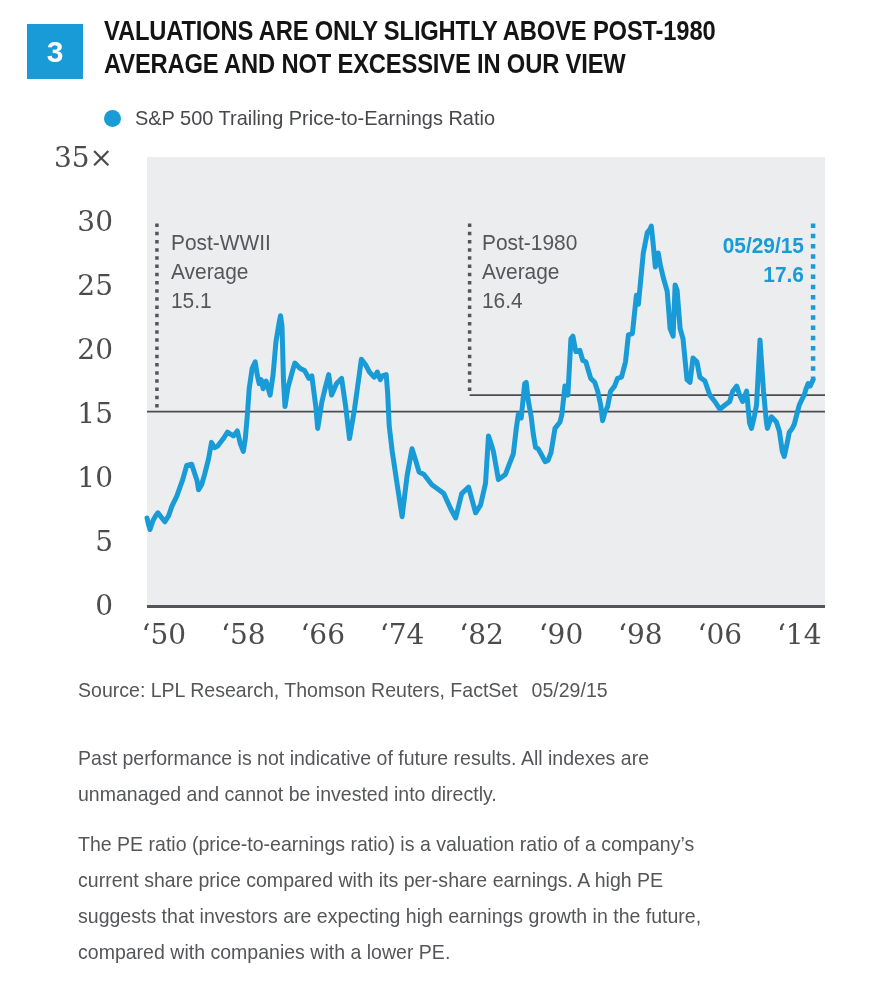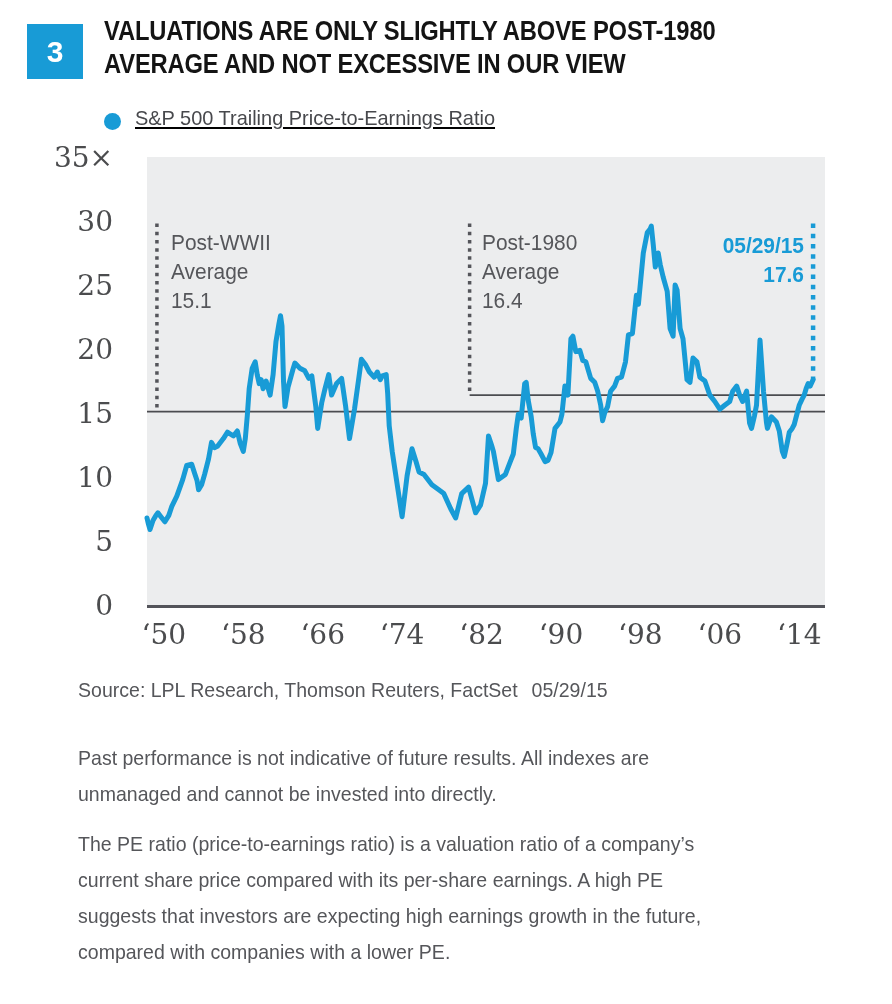--- a/index.html
+++ b/index.html
@@ -19,21 +19,21 @@
     background:var(--accent);display:flex;align-items:center;justify-content:center;
   }
   .badge span{color:#fff;font-size:30px;font-weight:700;}
   .title{
     position:absolute;left:104px;top:15px;
     font-size:27px;font-weight:700;line-height:33px;color:var(--title-color);
     transform:scaleX(.88);transform-origin:0 0;white-space:nowrap;letter-spacing:-.2px;
   }
   .title span{display:block;}
   
-  .legend{position:absolute;left:104px;top:106px;display:flex;align-items:flex-end;text-decoration:underline;}
+  .legend{position:absolute;left:104px;top:106px;display:flex;align-items:center;}
   .legend-dot{width:17px;height:17px;border-radius:50%;background:var(--accent);flex:0 0 auto;}
   .legend-label{
     margin-left:14px;font-size:21px;color:#47484C;white-space:nowrap;
     transform:scaleX(.95);transform-origin:0 50%;
   }
   
   #chart{position:absolute;left:0;top:140px;}
   .tick{font-family:"DejaVu Serif",serif;font-size:28px;fill:var(--axis-text);}
   .chart-ann{
     position:absolute;font-size:22px;line-height:29px;color:var(--body-gray);

